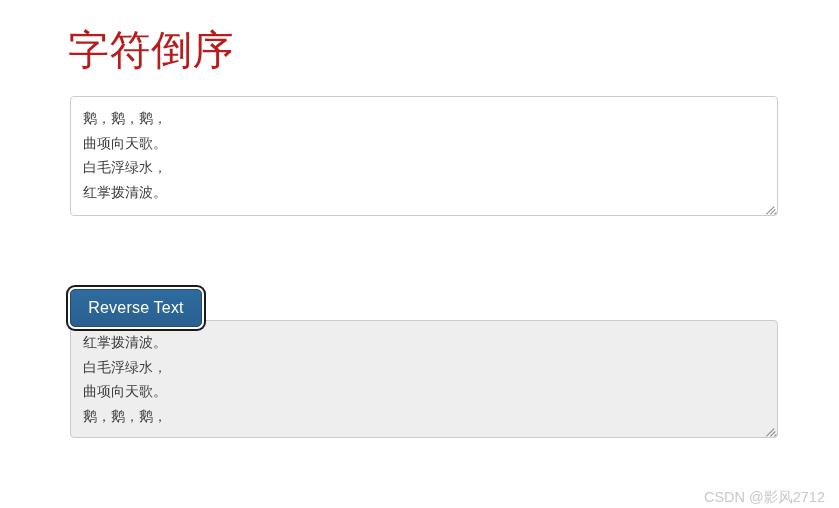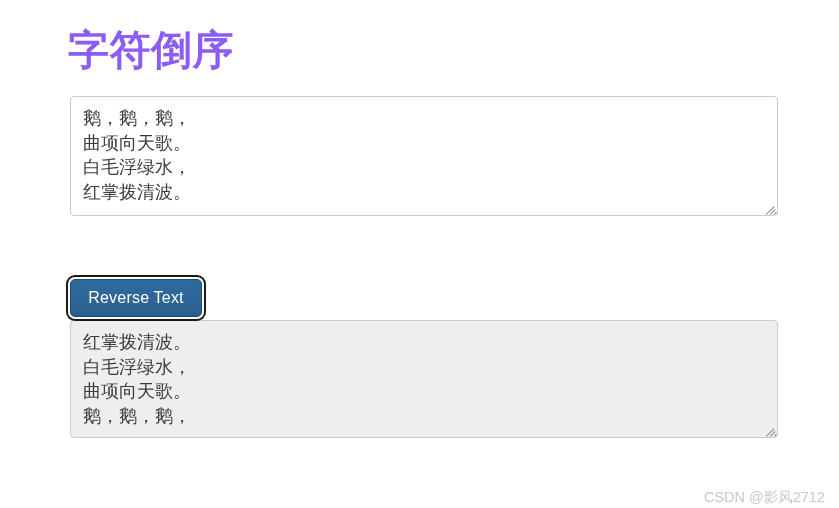--- a/index.html
+++ b/index.html
@@ -21,34 +21,34 @@
   }
 
   
   .page-title {
     position: absolute;
     left: 68px;
     top: 24px;
     margin: 0;
     font-size: 41px;
     line-height: 52px;
-    font-weight: 700;
-    color: #8b5cf6;
+    font-weight: 400;
+    color: #b91c1c;
     letter-spacing: 0.5px;
     white-space: pre;
   }
 
   
   .textarea-box {
     position: absolute;
     box-sizing: border-box;
     border: 1px solid #cccccc;
     border-radius: 4px;
     font-family: "Liberation Sans", "DejaVu Sans", sans-serif;
-    font-size: 18px;
+    font-size: 14px;
     line-height: 24.5px;
     color: #3c3c3c;
     padding: 9px 12px;
     white-space: pre;
     overflow: hidden;
     resize: none;
     outline: none;
   }
 
   #input-area {
@@ -86,21 +86,21 @@
   .resize-grip i:nth-child(2) { width: 7px;  left: 5px;  top: 12px; }
   .resize-grip i:nth-child(3) { width: 3px;  left: 9px;  top: 12px; }
 
   #grip-input  { left: 765px; top: 202px; }
   #grip-output { left: 765px; top: 424px; }
 
   
   .reverse-button {
     position: absolute;
     left: 70px;
-    top: 279px;
+    top: 289px;
     width: 132px;
     height: 38px;
     box-sizing: border-box;
     background: #2b6395;
     background-image: linear-gradient(to bottom, #2f6b9f 0%, #2a608f 100%);
     color: #ffffff;
     font-family: "Liberation Sans", "DejaVu Sans", sans-serif;
     font-size: 16px;
     line-height: 1;
     text-align: center;

